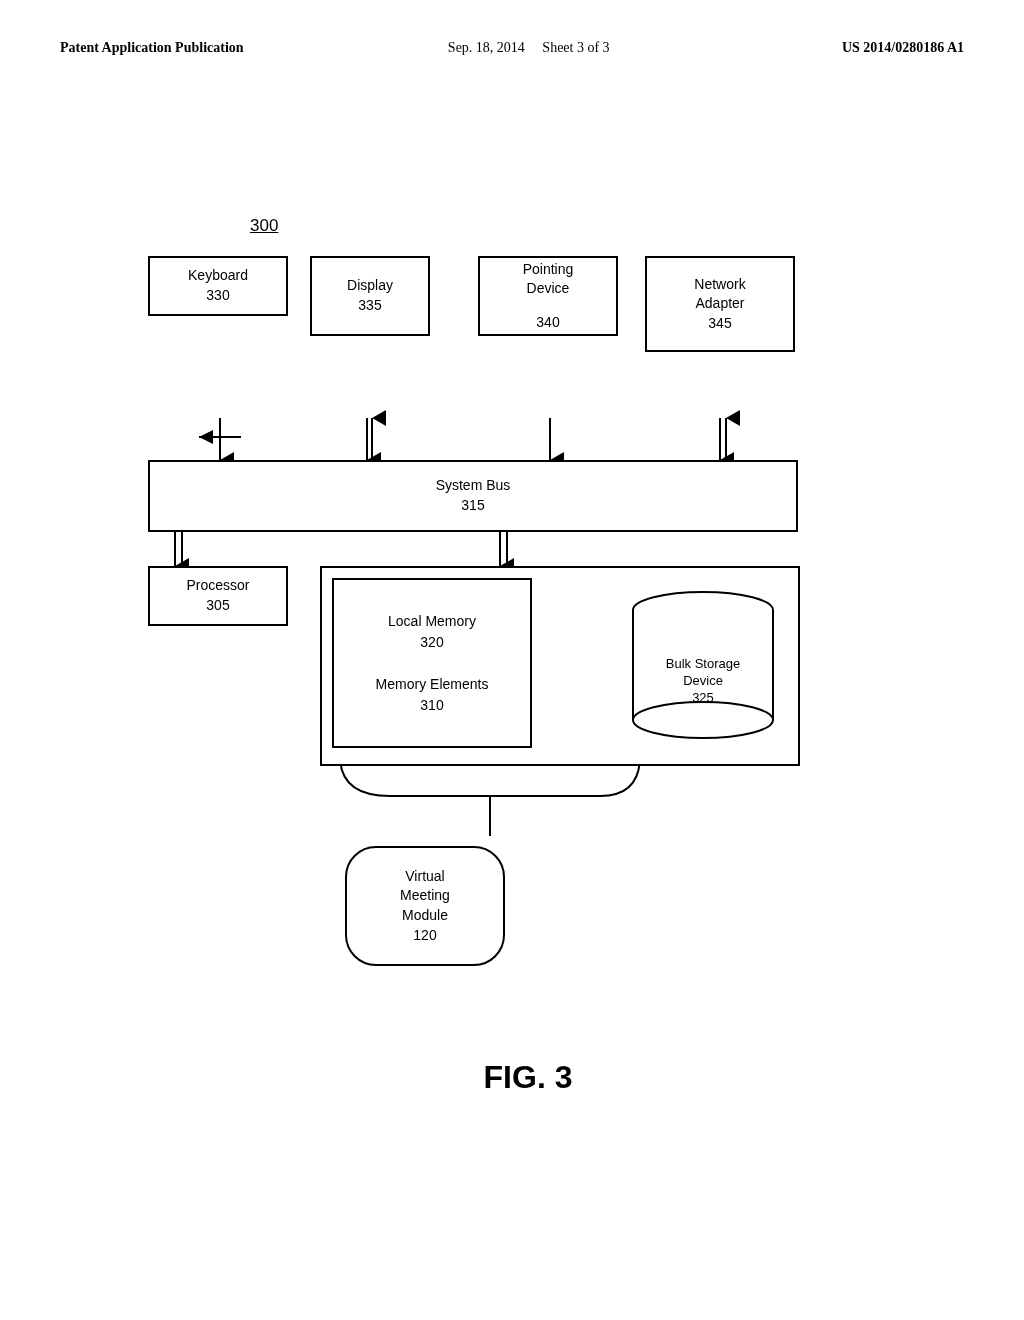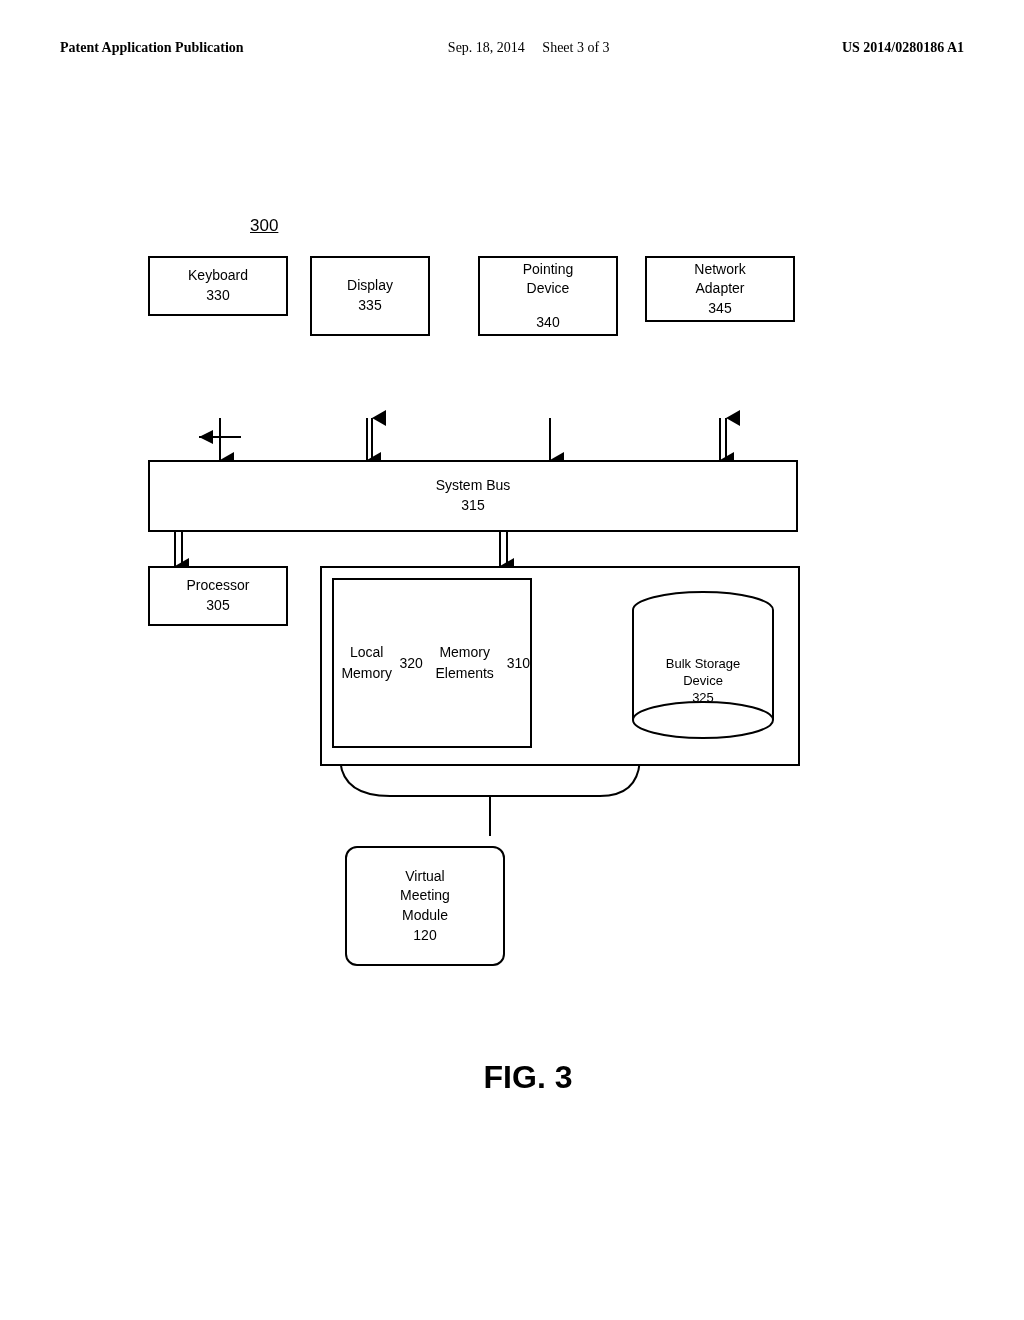--- a/index.html
+++ b/index.html
@@ -155,38 +155,38 @@
   <div class="box" style="left: 310px; top: 180px; width: 120px; height: 80px;">
     <span>Display</span>
     <span>335</span>
   </div>
 
   <div class="box" style="left: 478px; top: 180px; width: 140px; height: 80px; gap: 14px;">
     <span>Pointing<br>Device</span>
     <span>340</span>
   </div>
 
-  <div class="box" style="left: 645px; top: 180px; width: 150px; height: 66px;">
+  <div class="box" style="left: 645px; top: 180px; width: 150px; height: 96px;">
     <span>Network<br>Adapter</span>
     <span>345</span>
   </div>
 
   <div class="box" style="left: 148px; top: 384px; width: 650px; height: 72px;">
     <span>System Bus</span>
     <span>315</span>
   </div>
 
   <div class="box" style="left: 148px; top: 490px; width: 140px; height: 60px;">
     <span>Processor</span>
     <span>305</span>
   </div>
 
   <div class="box" style="left: 320px; top: 490px; width: 480px; height: 200px; border: 2px solid #000;">
 
-    <div style="position:absolute; left: 10px; top: 10px; width: 200px; height: 170px; border: 2px solid #000; display:flex; align-items:center; justify-content:center; font-family: Arial, sans-serif; font-size:14px; line-height:1.5;">
+    <div style="position:absolute; left: 10px; top: 10px; width: 200px; height: 170px; border: 2px solid #000; display:flex; flex-direction:column; align-items:center; justify-content:center; font-family: Arial, sans-serif; font-size:14px; line-height:1.5;">
       <span>Local Memory</span>
       <span>320</span>
       <br>
       <span>Memory Elements</span>
       <span>310</span>
     </div>
 
     <div style="position:absolute; right: 15px; top: 20px; width: 160px; height: 160px;">
       <svg width="160" height="160" xmlns="http://www.w3.org/2000/svg">
 
@@ -196,21 +196,21 @@
         <line x1="150" y1="22" x2="150" y2="132" stroke="#000" stroke-width="2"></line>
         <ellipse cx="80" cy="132" rx="70" ry="18" fill="#fff" stroke="#000" stroke-width="2"></ellipse>
 
         <text x="80" y="80" text-anchor="middle" font-family="Arial,sans-serif" font-size="13">Bulk Storage</text>
         <text x="80" y="97" text-anchor="middle" font-family="Arial,sans-serif" font-size="13">Device</text>
         <text x="80" y="114" text-anchor="middle" font-family="Arial,sans-serif" font-size="13">325</text>
       </svg>
     </div>
   </div>
 
-  <div class="box box-rounded" style="left: 345px; top: 770px; width: 160px; height: 120px;">
+  <div class="box box-rounded" style="left: 345px; top: 770px; width: 160px; height: 120px; border-radius: 31px;">
     <span>Virtual<br>Meeting<br>Module</span>
     <span>120</span>
   </div>
 
 
   <div class="fig-label">FIG. 3</div>
 
 </div>
 
 </body></html>

